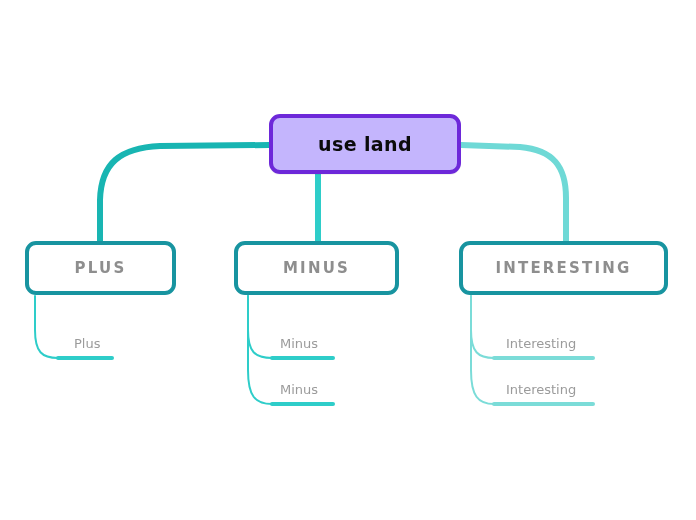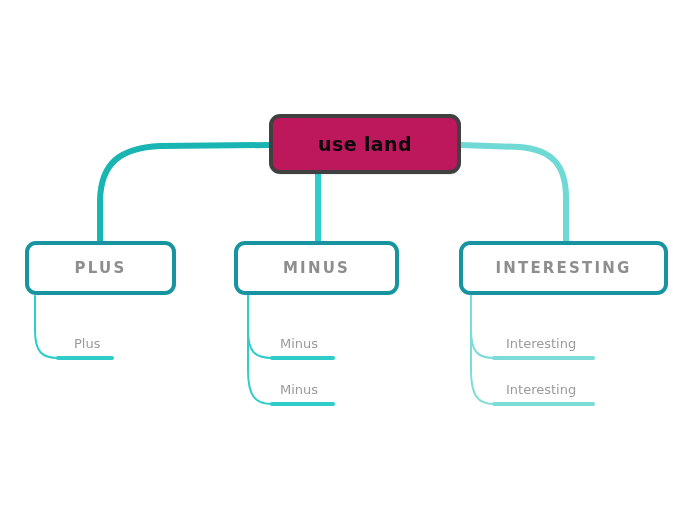--- a/index.html
+++ b/index.html
@@ -31,22 +31,22 @@
     pointer-events: none;
   }
   .node {
     position: absolute;
     box-sizing: border-box;
     display: flex;
     align-items: center;
     justify-content: center;
   }
   .node-root {
-    background: #be185d;
-    border: 4px solid #404040;
+    background: #c4b5fd;
+    border: 4px solid #6d28d9;
     border-radius: 11px;
     left: 269px;
     top: 114px;
     width: 192px;
     height: 60px;
     box-shadow: 0 1px 0 rgba(0,0,0,0.05);
   }
   .node-root .node-label {
     color: #0b0b0b;
     font-size: 19px;

